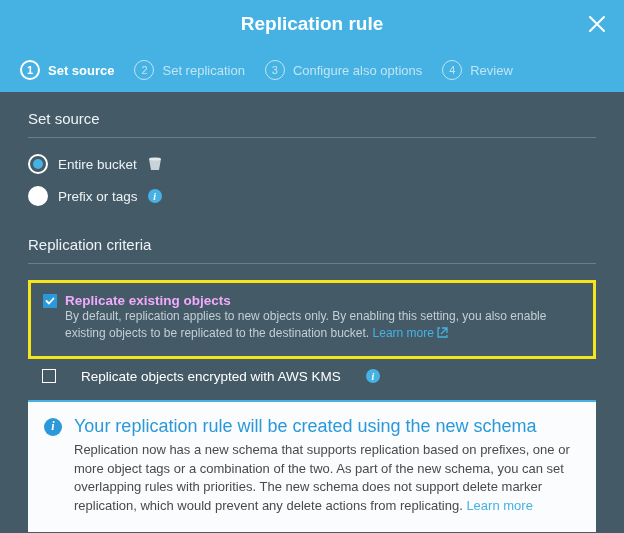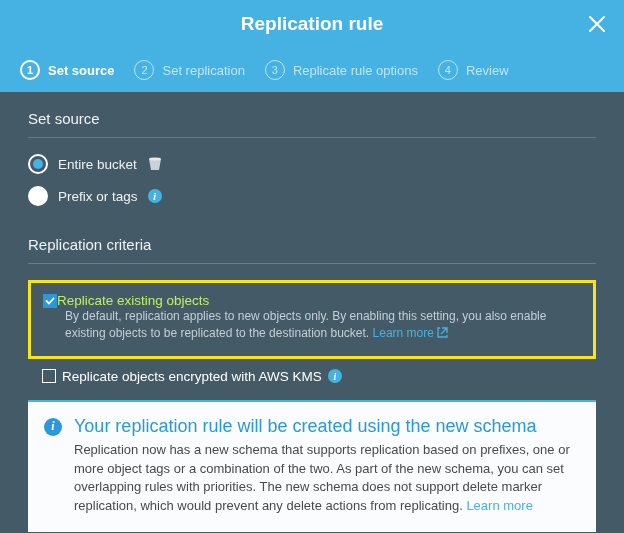--- a/index.html
+++ b/index.html
@@ -122,23 +122,25 @@
     font-family: Georgia, serif;
   }
   .highlight-box {
     border: 3px solid #f6e51a;
     padding: 10px 12px 12px 12px;
     margin-bottom: 10px;
   }
   .check-row {
     display: flex;
     align-items: center;
+    gap: 8px;
     font-size: 13.5px;
-    color: #bef264;
-    cursor: pointer;
+    color: #f0abfc;
+    cursor: pointer;
+    font-weight: bold;
   }
   .checkbox {
     width: 14px; height: 14px;
     border: 1.5px solid #fff;
     display: inline-flex;
     align-items: center;
     justify-content: center;
     flex-shrink: 0;
   }
   .checkbox.checked { background: #2b99d9; border-color: #2b99d9; }
@@ -189,21 +191,21 @@
     margin-bottom: 4px;
   }
   .notice-body {
     color: #4a4a4a;
     font-size: 13px;
     line-height: 1.45;
   }
   .plain-check-row {
     display: flex;
     align-items: center;
-    gap: 6px;
+    gap: 25px;
     font-size: 13.5px;
     color: #fff;
     padding-left: 14px;
     margin-top: 6px;
     margin-bottom: 6px;
     cursor: pointer;
   }
 </style>
 </head>
 <body>
@@ -223,21 +225,21 @@
     <div class="step active">
       <span class="circle">1</span>
       <span>Set source</span>
     </div>
     <div class="step">
       <span class="circle">2</span>
       <span>Set replication</span>
     </div>
     <div class="step">
       <span class="circle">3</span>
-      <span>Replicate rule options</span>
+      <span>Configure also options</span>
     </div>
     <div class="step">
       <span class="circle">4</span>
       <span>Review</span>
     </div>
   </div>
 
   <div class="body">
 
     <div class="section-title">Set source</div>

